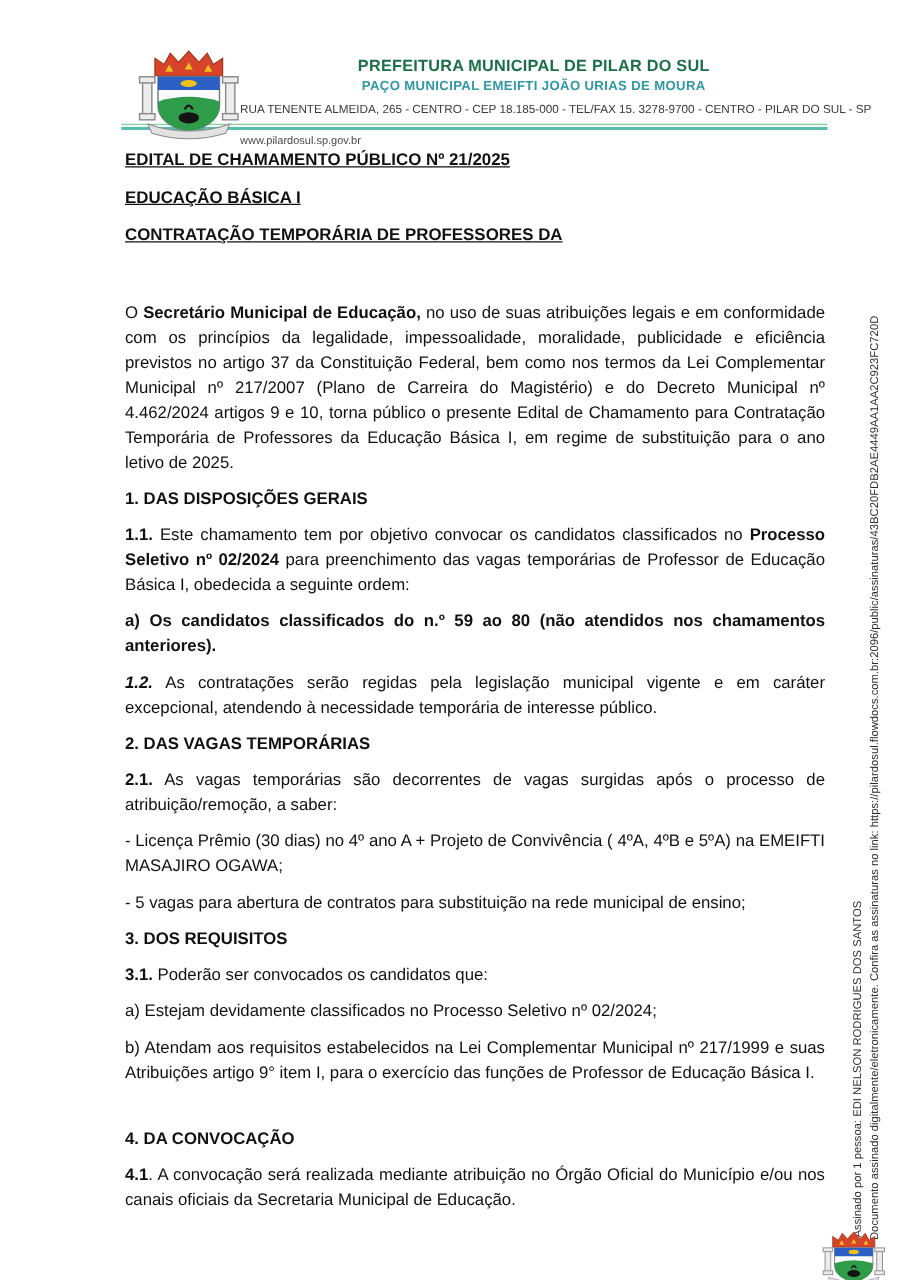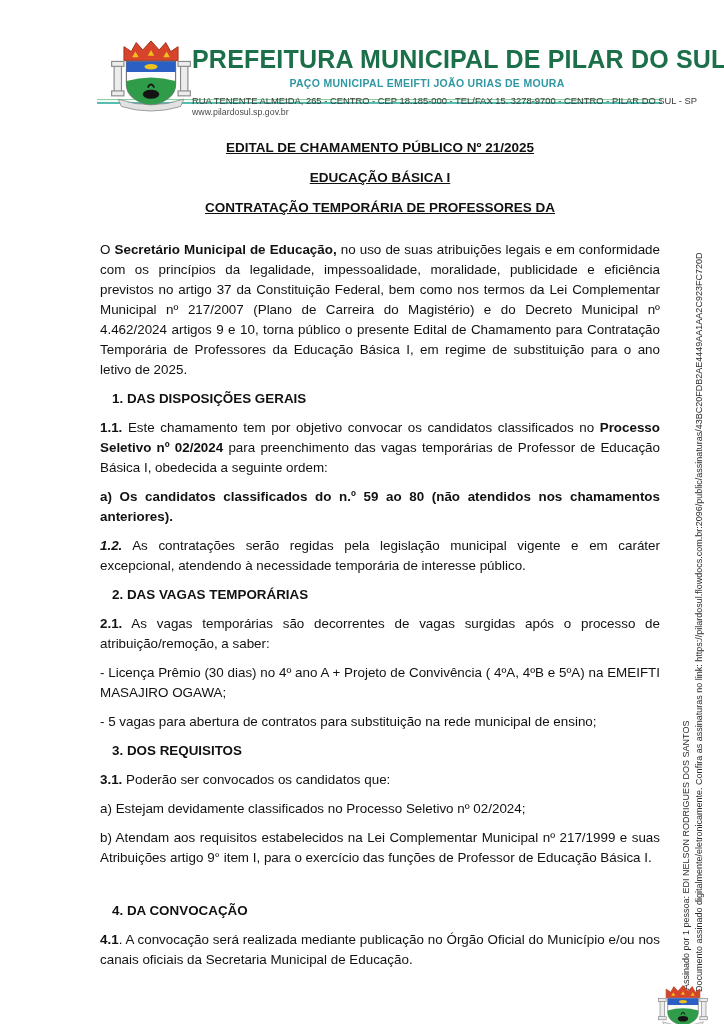--- a/index.html
+++ b/index.html
@@ -15,32 +15,32 @@
   .page{
     position:relative;width:724px;height:1024px;background:#ffffff;overflow:hidden;
     font-family:"Liberation Sans",sans-serif;color:var(--body-text);
   }
   
   .rule{position:absolute;left:97px;top:99px;width:565px;height:5px;
     background:linear-gradient(to bottom,var(--rule-light-green) 0 28%,#f0fbf5 28% 58%,var(--rule-teal) 58% 100%);}
   .logo-main{position:absolute;left:110px;top:38px;width:82px;height:78px;z-index:2;}
   .logo-main svg,.logo-bottom svg{width:100%;height:100%;display:block;}
   .header-text{position:absolute;left:192px;top:45px;width:470px;text-align:center;z-index:1;}
-  .h-title{font-size:25px;font-weight:bold;color:var(--header-green);white-space:nowrap;letter-spacing:.2px;}
+  .h-title{font-size:13px;font-weight:bold;color:var(--header-green);white-space:nowrap;letter-spacing:.2px;}
   .h-subtitle{font-size:10.5px;font-weight:bold;color:var(--subtitle-teal);margin-top:3px;letter-spacing:.3px;}
   .h-address{font-size:9.4px;color:var(--address-gray);margin-top:6px;white-space:nowrap;}
   .website{position:absolute;left:192px;top:107px;width:470px;text-align:left;font-size:8.8px;color:#4a4a4a;}
   
-  .edital-title{position:absolute;left:100px;top:118px;width:560px;text-align:center;margin-top:20px;}
+  .edital-title{position:absolute;left:100px;top:118px;width:560px;}
   .title-line{font-size:13.5px;font-weight:bold;text-decoration:underline;line-height:20px;margin-bottom:10px;}
   
   .doc-body{position:absolute;left:100px;top:240px;width:560px;font-size:13.4px;line-height:20px;}
   .doc-body p{margin:0 0 9px 0;}
   .doc-body p.para{text-align:justify;}
-  .doc-body p.heading{font-weight:bold;text-align:left;margin-left:12px;}
+  .doc-body p.heading{font-weight:bold;text-align:left;}
   .spacer{height:24px;}
   
   .sig-line{position:absolute;white-space:nowrap;font-size:9px;color:var(--signature-text);
     transform:rotate(-90deg);transform-origin:0 0;width:830px;line-height:11px;}
   .sig-line-1{left:681px;top:990px;}
   .sig-line-2{left:694px;top:992px;}
   .logo-bottom{position:absolute;left:657px;top:984px;width:52px;height:48px;}
 </style>
 </head>
 <body>
@@ -106,21 +106,21 @@
       <p class="heading"><span style="font-weight: bold;">2. DAS VAGAS TEMPORÁRIAS</span></p>
       <p class="para"><span style="font-weight: bold;">2.1.</span><span> As vagas temporárias são decorrentes de vagas surgidas após o processo de atribuição/remoção, a saber:</span></p>
       <p class="para"><span>- Licença Prêmio (30 dias) no 4º ano A + Projeto de Convivência ( 4ºA, 4ºB e 5ºA) na EMEIFTI MASAJIRO OGAWA;</span></p>
       <p class="para"><span>- 5 vagas para abertura de contratos para substituição na rede municipal de ensino;</span></p>
       <p class="heading"><span style="font-weight: bold;">3. DOS REQUISITOS</span></p>
       <p class="para"><span style="font-weight: bold;">3.1.</span><span> Poderão ser convocados os candidatos que:</span></p>
       <p class="para"><span>a) Estejam devidamente classificados no Processo Seletivo nº 02/2024;</span></p>
       <p class="para"><span>b) Atendam aos requisitos estabelecidos na Lei Complementar Municipal nº 217/1999 e suas Atribuições artigo 9° item I, para o exercício das funções de Professor de Educação Básica I.</span></p>
       <div class="spacer"></div>
       <p class="heading"><span style="font-weight: bold;">4. DA CONVOCAÇÃO</span></p>
-      <p class="para"><span style="font-weight: bold;">4.1</span><span>. A convocação será realizada mediante publicação no Órgão Oficial do Município e/ou nos canais oficiais da Secretaria Municipal de Educação.</span></p>
+      <p class="para"><span style="font-weight: bold;">4.1</span><span>. A convocação será realizada mediante atribuição no Órgão Oficial do Município e/ou nos canais oficiais da Secretaria Municipal de Educação.</span></p>
     </div>
 
   <div class="sig-line sig-line-1">Assinado por 1 pessoa: EDI NELSON RODRIGUES DOS SANTOS</div>
   <div class="sig-line sig-line-2">Documento assinado digitalmente/eletronicamente. Confira as assinaturas no link: https://pilardosul.flowdocs.com.br:2096/public/assinaturas/43BC20FDB2AE4449AA1AA2C923FC720D</div>
 
   <div class="logo-bottom">
     <svg viewBox="0 0 100 94">
         <use href="#coat"></use>
       </svg>
   </div>

